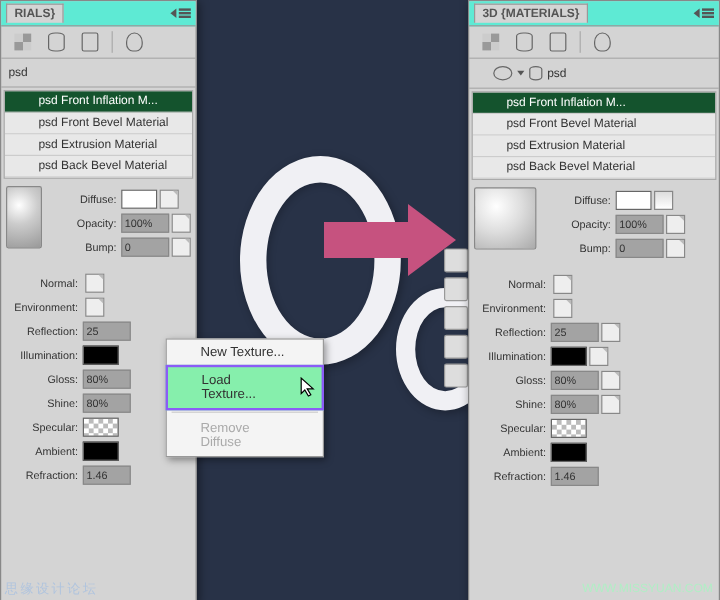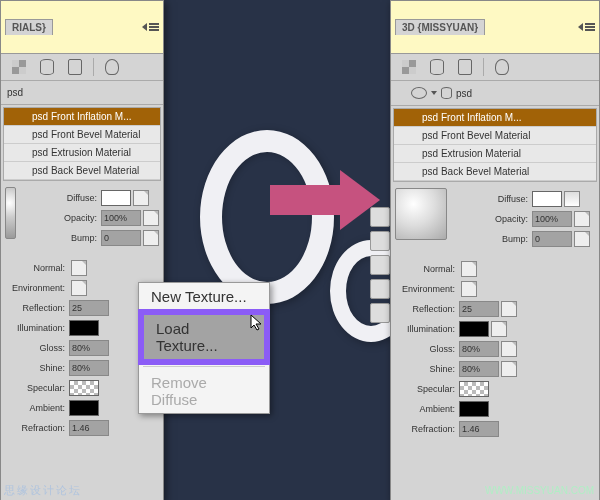--- a/index.html
+++ b/index.html
@@ -1,52 +1,52 @@
 <!DOCTYPE html>
 <html><head>
 <meta charset="utf-8">
 <style>
 body{margin:0;width:600px;height:500px;background:#283247;font-family:Tahoma,Arial,sans-serif;font-size:10px;color:#333;overflow:hidden;position:relative}
 .panel{position:absolute;background:#d4d4d4;border:1px solid #888;box-shadow:2px 2px 8px rgba(0,0,0,0.5)}
 .panel-left{left:0;top:0;width:162px;height:500px}
 .panel-right{left:390px;top:0;width:208px;height:500px}
-.panel-header{height:20px;background:#fef9c3;display:flex;align-items:center;justify-content:space-between;padding:16px 4px;border-bottom:1px solid #999}
+.panel-header{height:20px;background:#5eead4;display:flex;align-items:center;justify-content:space-between;padding:0 4px;border-bottom:1px solid #999}
 .panel-tab{background:#d4d4d4;padding:2px 6px;font-size:10px;font-weight:bold;color:#555;border:1px solid #999;border-bottom:none}
 .panel-menu-btn{display:flex;gap:2px;align-items:center}
 .tri{width:0;height:0;border-top:4px solid transparent;border-bottom:4px solid transparent;border-right:5px solid #555}
 .hb{width:10px;height:2px;background:#555;box-shadow:0 3px #555,0 -3px #555}
 .toolbar{height:26px;display:flex;align-items:center;gap:8px;padding:0 8px;border-bottom:1px solid #aaa}
 .tool-icon{width:20px;height:20px;display:flex;align-items:center;justify-content:center;color:#666}
 .tool-grid{width:14px;height:14px;background:conic-gradient(#999 25%,#ccc 0 50%,#999 0 75%,#ccc 0)}
 .tool-cyl{width:12px;height:14px;border:1px solid #666;border-radius:6px/3px}
 .tool-bulb{width:12px;height:14px;border:1px solid #666;border-radius:50% 50% 40% 40%}
 .sep{width:1px;height:18px;background:#aaa}
 .scene-area{padding:4px 6px;border-bottom:1px solid #aaa}
 .scene-row{display:flex;align-items:center;gap:4px;padding:2px 0;font-size:10px}
 .eye{width:14px;height:10px;border:1px solid #666;border-radius:50%}
 .dd{width:0;height:0;border-left:3px solid transparent;border-right:3px solid transparent;border-top:4px solid #555}
 .mat-list{max-height:72px;overflow:hidden;border:1px solid #aaa;margin:2px}
 .mat-item{padding:3px 4px 3px 28px;font-size:10px;border-bottom:1px solid #ccc;background:#e8e8e8;white-space:nowrap;overflow:hidden;text-overflow:ellipsis}
-.mat-item.selected{background:#a16207;color:#fff}
+.mat-item.selected{background:#14532d;color:#fff}
 .props{padding:4px 2px}
 .prop-row{display:flex;align-items:center;margin:2px 0;height:18px}
 .prop-label{width:62px;text-align:right;font-size:9px;padding-right:4px;color:#333}
 .swatch{width:28px;height:14px;border:1px solid #666;background:#fff;display:inline-block}
 .swatch.black{background:#000}
 .swatch.check{background:conic-gradient(#bbb 25%,#fff 0 50%,#bbb 0 75%,#fff 0);background-size:8px 8px}
 .num-input{width:34px;height:14px;border:1px solid #888;background:#a3a3a3;font-size:9px;padding:0 2px;display:inline-flex;align-items:center}
 .doc-icon{width:14px;height:14px;border:1px solid #888;background:#eee;display:inline-block;margin-left:2px}
 .doc-icon.fold::before{content:"";float:right;border-top:4px solid #bbb;border-left:4px solid transparent}
-.preview{display:flex;gap:19px;padding:4px}
+.preview{display:flex;gap:0;padding:4px}
 .preview-thumb{width:50px;height:50px;border:1px solid #888;background:radial-gradient(circle at 35% 30%,#fff,#ccc 40%,#999);border-radius:2px}
 .preview-thumb.checker{background:radial-gradient(circle at 35% 30%,#fff,#ddd 45%,#aaa),conic-gradient(#bbb 25%,#fff 0 50%,#bbb 0 75%,#fff 0);background-blend-mode:normal;background-size:auto,10px 10px}
 .vtool{width:18px;height:18px;border:1px solid #999;background:#ddd;border-radius:2px;margin:2px 0}
 .ctx-menu{position:absolute;left:138px;top:282px;width:130px;background:#f4f4f4;border:1px solid #999;box-shadow:2px 2px 6px rgba(0,0,0,0.4);z-index:10}
-.ctx-item{padding:5px 12px;font-size:15px;color:#333}
-.ctx-item.hover{background:#a3a3a3;border:6px solid #8b5cf6;margin:-1px}
+.ctx-item{padding:5px 28px;font-size:11px;color:#333}
+.ctx-item.hover{background:#86efac;border:2px solid #8b5cf6;margin:-1px}
 .ctx-item.disabled{color:#aaa}
 .ctx-sep{height:1px;background:#ccc;margin:2px 4px}
 .cursor{position:absolute;left:250px;top:314px;z-index:11}
 .arrow{position:absolute;left:270px;top:170px;width:110px;height:60px}
 .arrow-body{position:absolute;left:0;top:15px;width:70px;height:30px;background:#c45;background:#c6527f}
 .arrow-head{position:absolute;left:70px;top:0;width:0;height:0;border-top:30px solid transparent;border-bottom:30px solid transparent;border-left:40px solid #c6527f}
 .render{position:absolute;left:180px;top:110px;width:200px;height:200px}
 .shape{position:absolute;border:10px solid #eee;border-radius:50%;background:transparent;box-shadow:inset 2px 2px 6px rgba(0,0,0,0.2),2px 2px 8px rgba(0,0,0,0.3)}
 .wm{position:absolute;left:4px;bottom:2px;color:#b0c4de;font-size:11px;letter-spacing:2px}
 .wm-url{position:absolute;right:6px;bottom:4px;color:#9fb;font-size:10px;opacity:.6}
@@ -172,21 +172,21 @@
   <div class="ctx-item hover">Load Texture...</div>
   <div class="ctx-sep"></div>
   <div class="ctx-item disabled">Remove Diffuse</div>
 </div>
 <svg class="cursor" width="14" height="18">
     <path d="M1 1 L1 14 L4 11 L7 16 L9 15 L6 10 L11 10 Z" fill="#fff" stroke="#000"></path>
   </svg>
 
 <div class="panel panel-right">
   <div class="panel-header">
-    <span class="panel-tab">3D {MISSYUAN}</span>
+    <span class="panel-tab">3D {MATERIALS}</span>
     <span class="panel-menu-btn">
         <span class="tri"></span>
         <span class="hb"></span>
       </span>
   </div>
   <div class="toolbar">
     <span class="tool-icon">
         <span class="tool-grid"></span>
       </span>
     <span class="tool-icon">

